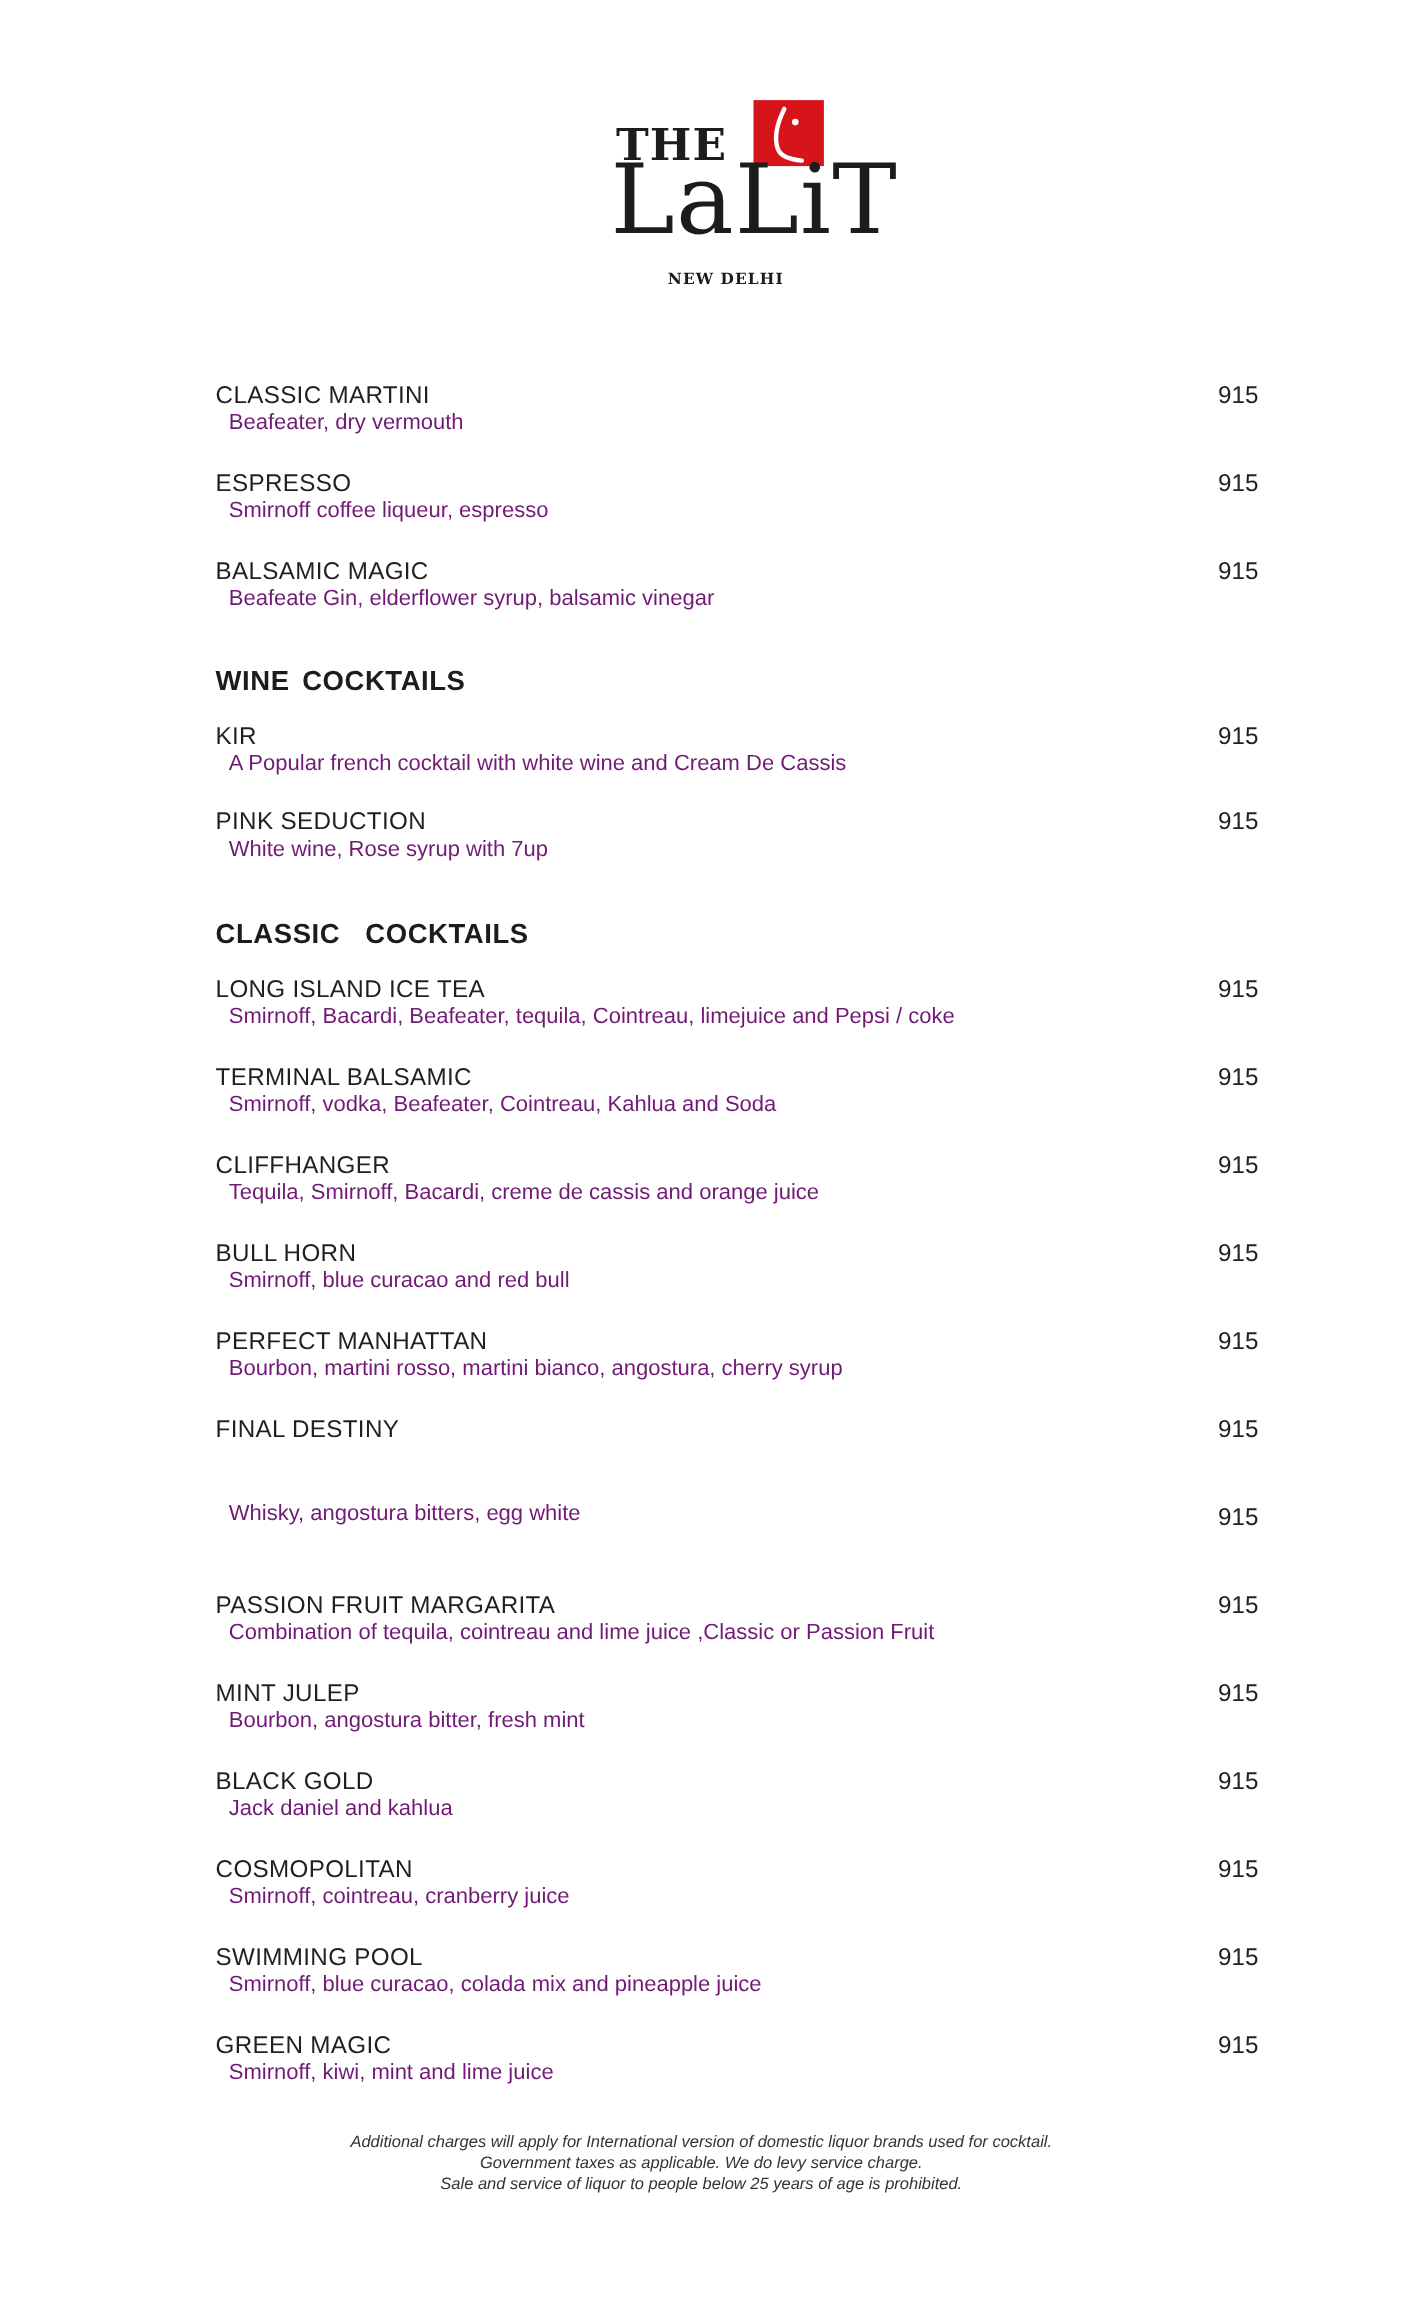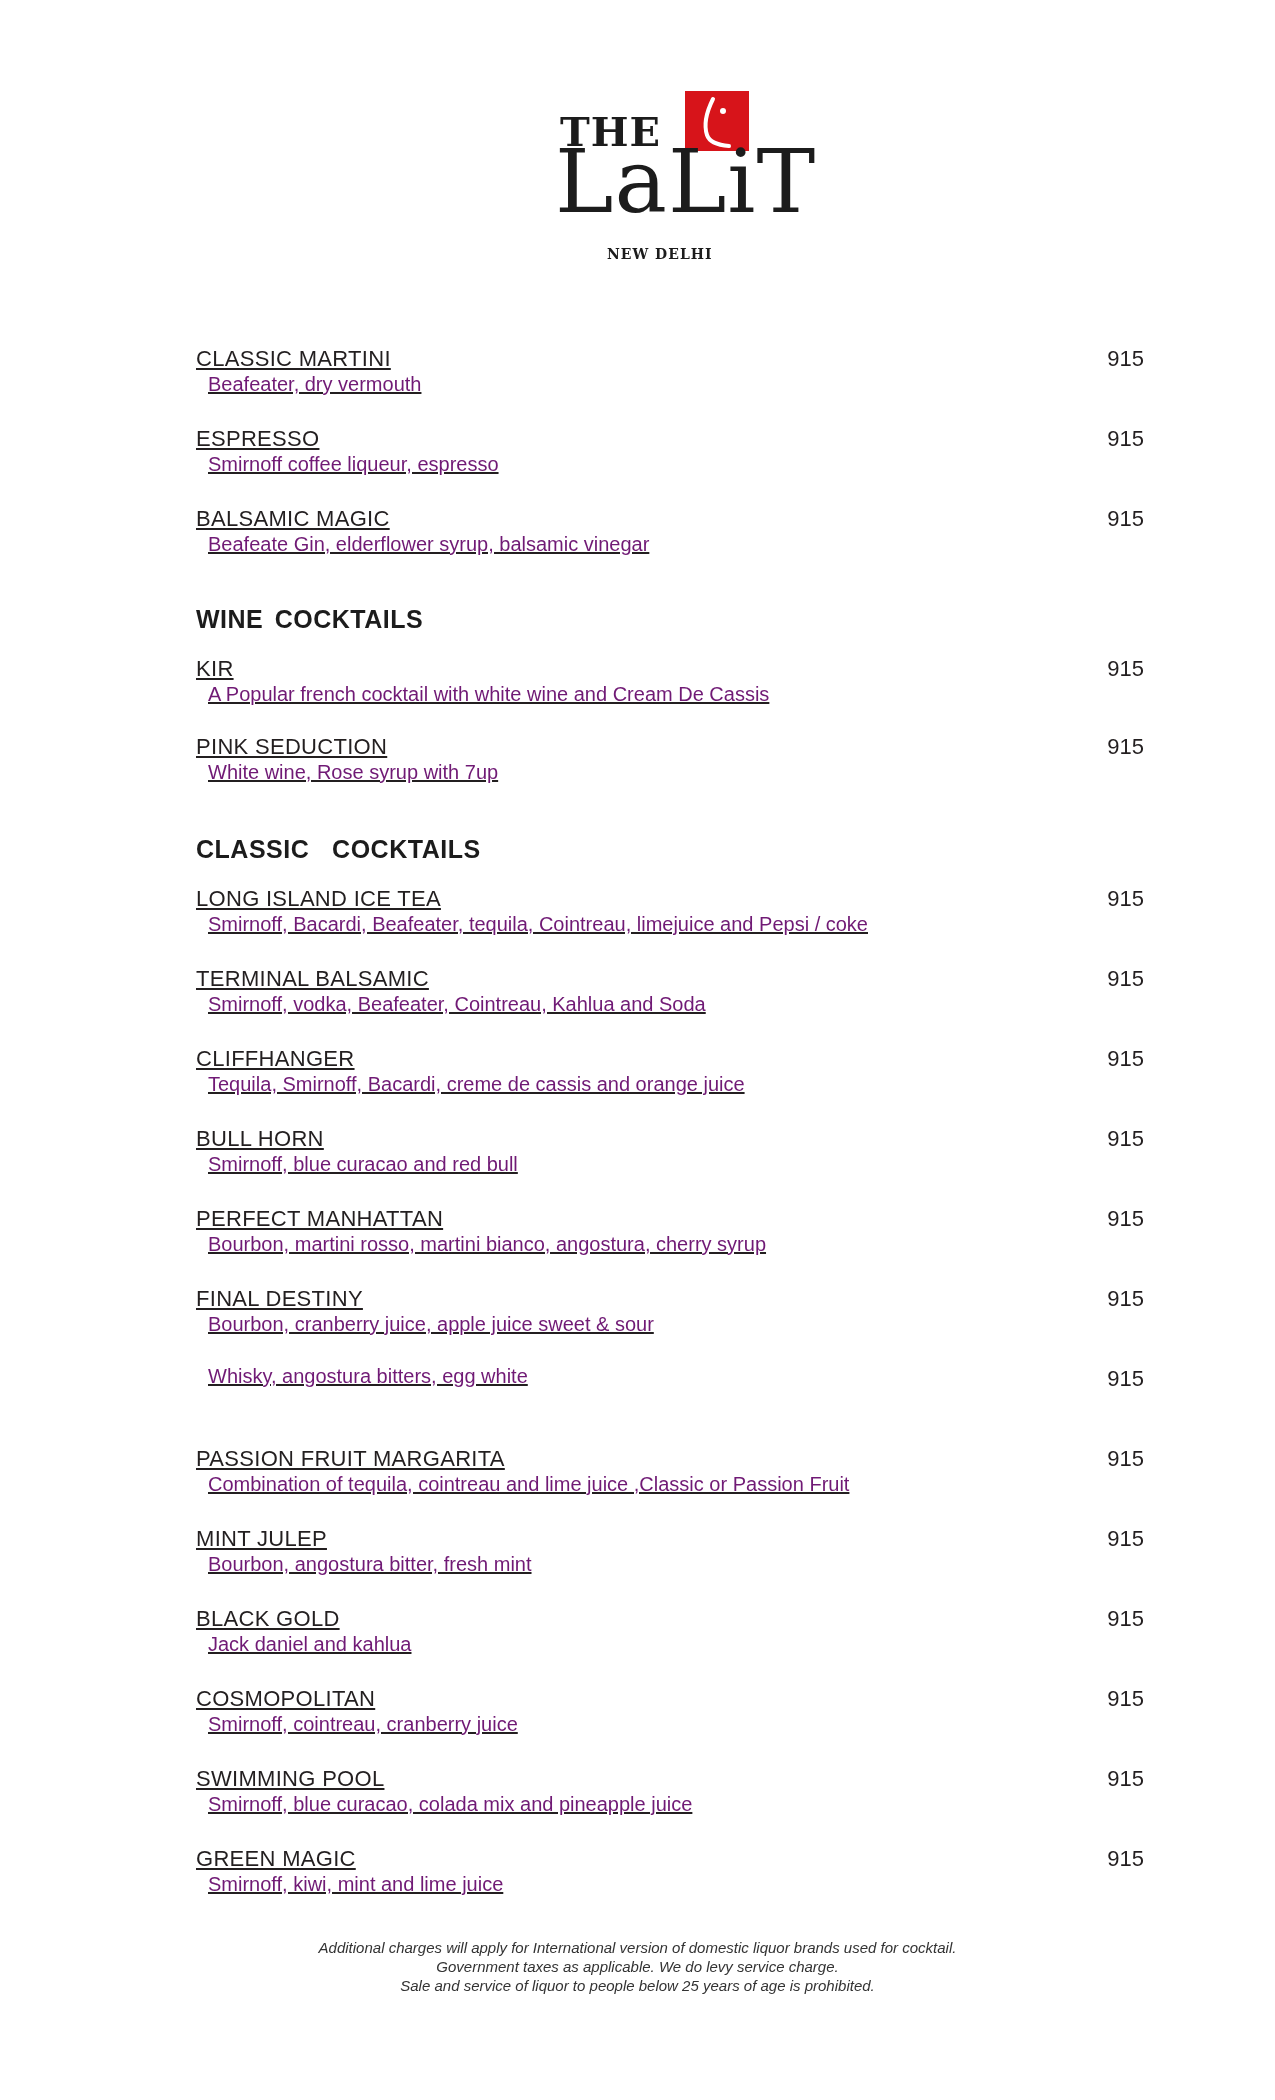--- a/index.html
+++ b/index.html
@@ -6,21 +6,21 @@
   body { width: 1275px; height: 2100px; position: relative; font-family: "Liberation Sans", "DejaVu Sans", sans-serif; color: #231f20; overflow: hidden; }
 
   .logo { position: absolute; left: 557px; top: 88px; width: 230px; height: 190px; }
   .logo .the { position: absolute; left: 3px; top: 20px; font-family: "DejaVu Serif", serif; font-weight: bold; font-size: 40px; letter-spacing: 1px; color: #1c1c1c; text-align: right; }
   .logo .mark { position: absolute; left: 128px; top: 3px; width: 64px; height: 60px; background: #d7141a; }
   .logo .mark svg { position: absolute; left: 0; top: 0; }
   .logo .lalit { position: absolute; left: -2px; top: 50px; font-family: "DejaVu Serif", serif; font-size: 88px; line-height: 1; color: #1c1c1c; letter-spacing: 1px; }
   .logo .city { position: absolute; left: 50px; top: 158px; font-family: "DejaVu Serif", serif; font-weight: bold; font-size: 14px; letter-spacing: 1px; color: #1c1c1c; }
 
   .menu { position: absolute; left: 196px; top: 345px; width: 948px; }
-  .item { position: relative; height: 80px; text-decoration: underline; }
+  .item { position: relative; height: 80px; }
   .item .name { font-size: 22px; letter-spacing: 0.3px; color: #231f20; line-height: 28px; }
   .item .desc { font-size: 20px; color: #701a75; line-height: 22px; margin-top: 0px; margin-left: 12px; }
   .item .price { position: absolute; right: 0; top: 0; font-size: 22px; line-height: 28px; color: #231f20; }
 
   .section { margin-top: 20px; }
   .section-title { font-weight: bold; font-size: 25px; letter-spacing: 0.5px; color: #1c1c1c; line-height: 32px; height: 52px; word-spacing: 4px; }
 
   .footer { position: absolute; left: 0; width: 1275px; top: 1938px; text-align: center; font-style: italic; font-size: 15px; line-height: 19px; color: #333; }
 </style>
 </head>
@@ -94,21 +94,20 @@
       <div class="desc">Smirnoff, blue curacao and red bull</div>
       <div class="price">915</div>
     </div>
     <div class="item">
       <div class="name">PERFECT MANHATTAN</div>
       <div class="desc">Bourbon, martini rosso, martini bianco, angostura, cherry syrup</div>
       <div class="price">915</div>
     </div>
     <div class="item">
       <div class="name">FINAL DESTINY</div>
-      <div class="desc">Bourbon, cranberry juice, apple juice sweet &amp; sour</div>
       <div class="price">915</div>
     </div>
     <div class="item">
       <div class="desc">Whisky, angostura bitters, egg white</div>
       <div class="price">915</div>
     </div>
     <div class="item">
       <div class="name">PASSION FRUIT MARGARITA</div>
       <div class="desc">Combination of tequila, cointreau and lime juice ,Classic or Passion Fruit</div>
       <div class="price">915</div>

